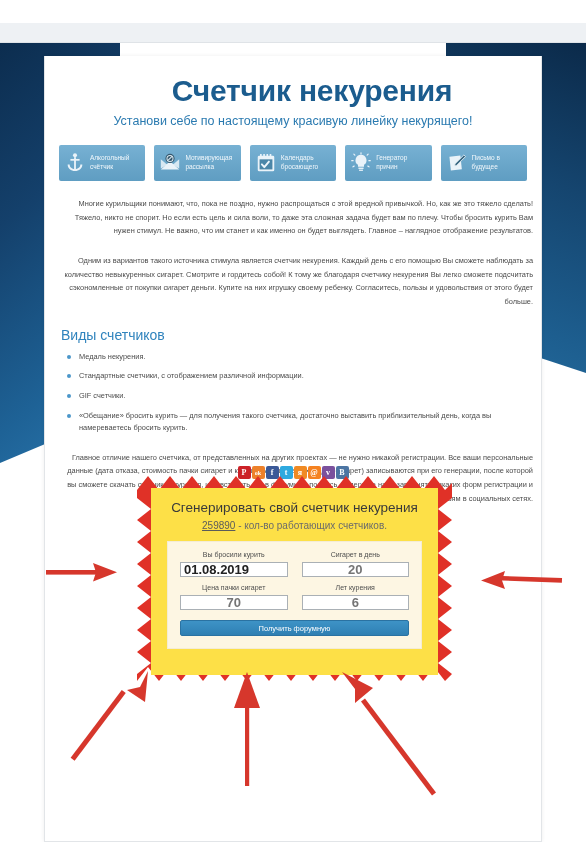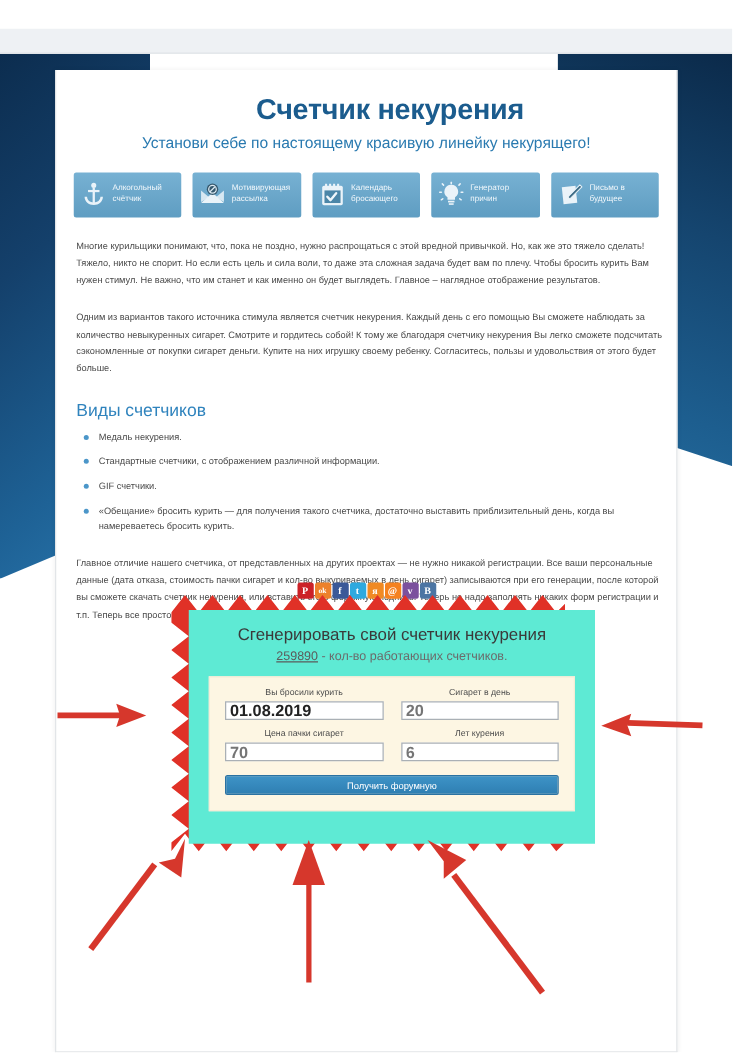--- a/index.html
+++ b/index.html
@@ -75,21 +75,21 @@
     background: #ffffff;
     border: 1px solid #e2e5e8;
     border-top: none;
     box-shadow: 0 0 4px rgba(0,0,0,0.07);
     overflow: hidden;
   }
 
   .site-title {
     margin: 18px 0 0 0;
     text-align: center;
-    font-size: 23px;
+    font-size: 30px;
     font-weight: bold;
     color: #1b5c8e;
     letter-spacing: -0.2px;
     padding-left: 38px;
   }
   .site-subtitle {
     margin: 6px 0 0 0;
     text-align: center;
     font-size: 12.5px;
     color: #2a7ab0;
@@ -125,21 +125,21 @@
     color: #f2f8fc;
     padding-left: 3px;
   }
 
   
   .para {
     margin: 16px 8px 0 16px;
     font-size: 7.4px;
     line-height: 1.85;
     color: #4a4a4a;
-    text-align: left;
+    text-align: right;
   }
   .sec-title {
     margin: 18px 0 0 16px;
     font-size: 14px;
     color: #2f83bd;
     font-weight: normal;
   }
   ul.bullets {
     margin: 8px 16px 0 16px;
     padding: 0;
@@ -186,22 +186,22 @@
   .zig-wrap {
     position: absolute;
     left: 92px; top: 418px;
     width: 315px; height: 215px;
     z-index: 2;
   }
   .zig-svg { position: absolute; left: 0; top: 0; }
   .zig-inner {
     position: absolute;
     left: 14px; top: 14px;
-    width: 325px; height: 187px;
-    background: #5eead4;
+    width: 287px; height: 187px;
+    background: #fde047;
     padding-top: 10px;
   }
   .form-title {
     text-align: center;
     font-size: 13.5px;
     color: #3a3a3a;
     margin: 2px 0 0 0;
     font-weight: normal;
   }
   .counter-line {
@@ -238,21 +238,21 @@
     height: 15px;
     border: 1px solid #aab0b5;
     background: #ffffff;
     font-size: 13px;
     padding: 0 3px;
     color: #222;
     font-family: "Liberation Sans", sans-serif;
     outline: none;
     font-weight: bold;
   }
-  .fld-input.ph { color: #9a9a9a; }
+  .fld-input.ph { color: #9a9a9a; text-align: center; }
   .submit-btn {
     display: block;
     width: 100%;
     margin-top: 9px;
     height: 16px;
     background: linear-gradient(to bottom, #3e93c6 0%, #3689bd 50%, #2f7fb2 100%);
     border: 1px solid #2a72a2;
     border-radius: 2px;
     color: #ffffff;
     font-size: 7.5px;

